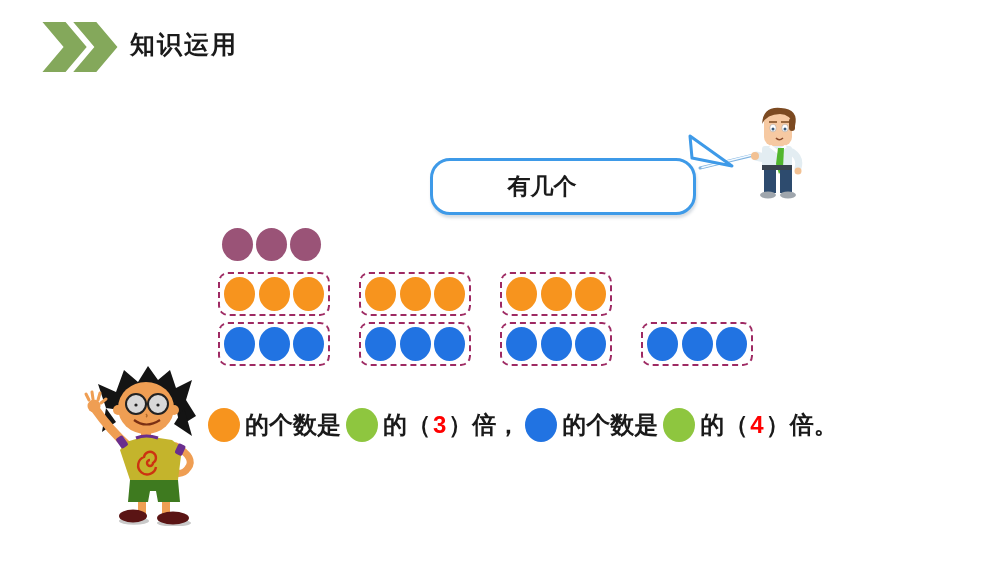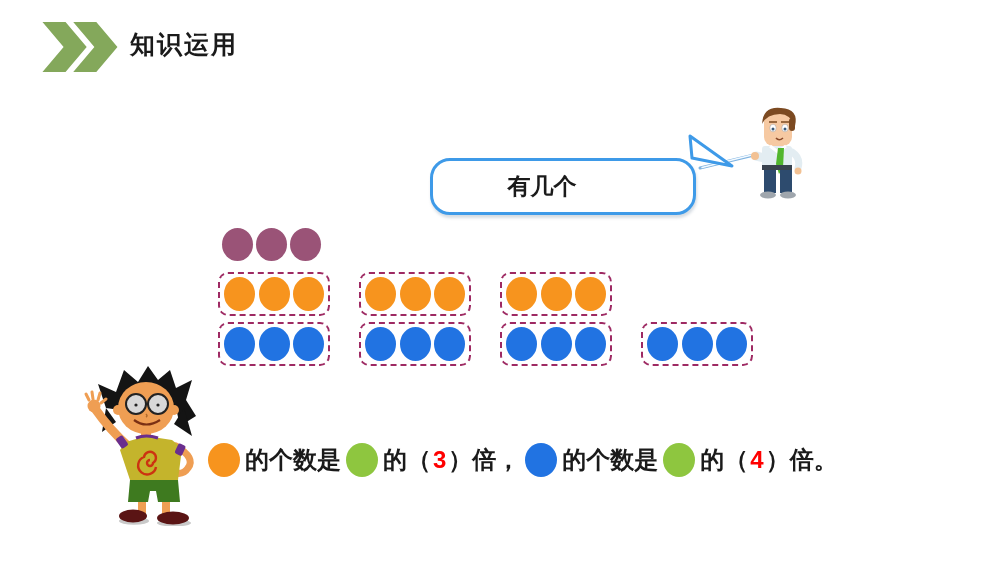--- a/index.html
+++ b/index.html
@@ -50,21 +50,21 @@
   }
   .group-box .dot { width:31px; height:34px; }
 
   
   .teacher { position:absolute; left:698px; top:104px; width:106px; height:96px; }
   .student { position:absolute; left:80px; top:364px; width:138px; height:162px; }
 
   
   .sentence {
     position:absolute; left:203px; top:405px; height:40px;
-    display:flex; align-items:center; font-size:24px; font-weight:700;margin-top:35px;
+    display:flex; align-items:center; font-size:24px; font-weight:700;
   }
   .sentence .dot { width:32px; height:34px; margin:0 5px; flex:0 0 auto; }
   .sentence .num { color:var(--answer-red,#FF0000); padding:0 2px; }
 </style>
 </head>
 <body>
 
 <div class="slide">
 
   <svg class="chevrons" viewBox="0 0 80 52">

